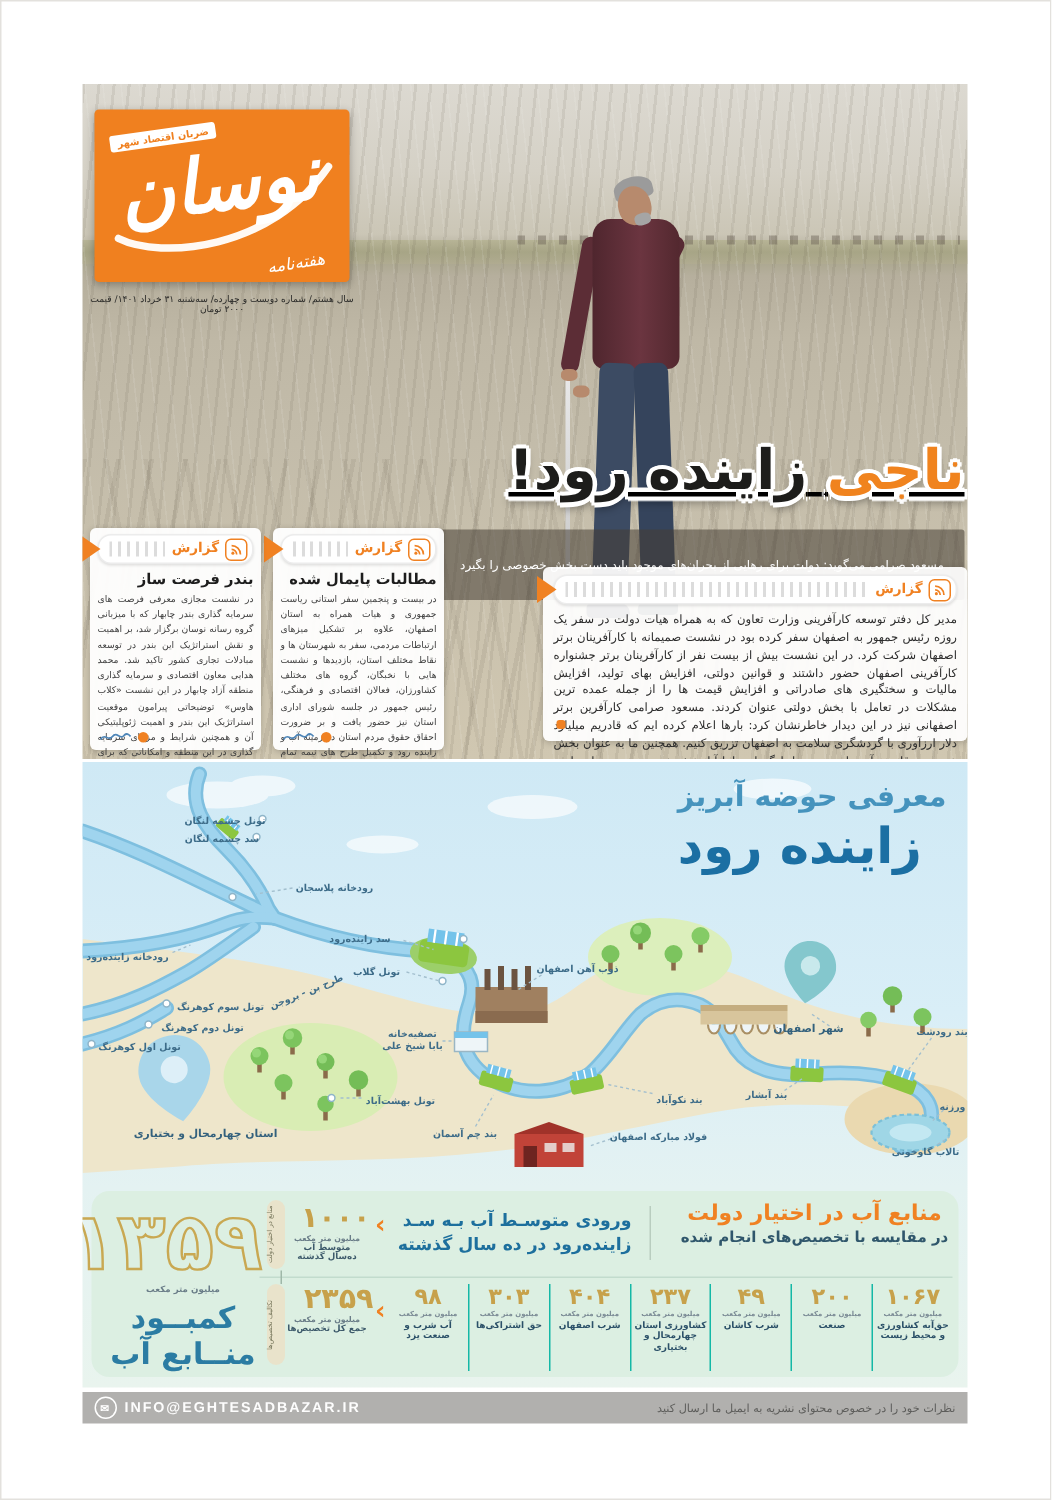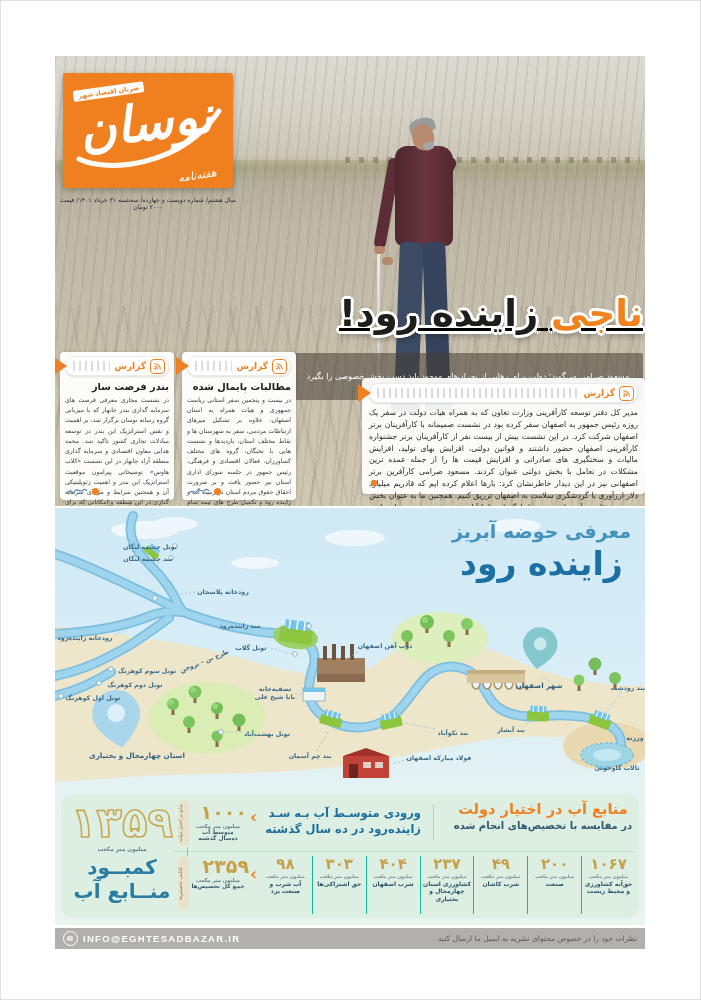--- a/index.html
+++ b/index.html
@@ -85,29 +85,29 @@
     background:rgba(255,255,255,.95);border-radius:4px;padding:4px 5px;box-shadow:0 1px 4px rgba(0,0,0,.18);}
   .sbox.b1{left:127px;} .sbox.b2{left:5px;}
   .sbox .title{text-align:right;font-weight:700;font-size:9.8px;color:#1d1d1d;margin:5px 0 3px;direction:rtl;}
   .sbox .body{direction:rtl;text-align:justify;font-size:6.15px;line-height:1.66;color:#3c3c3c;}
   .sbox .foot{position:absolute;bottom:4px;left:6px;display:flex;align-items:center;gap:4px;}
   .odot{width:7px;height:7px;border-radius:50%;background:#f08122;}
   
   .info{position:absolute;left:55px;top:508px;width:590px;height:417px;overflow:hidden;
     background:linear-gradient(180deg,#cfe9f5 0%,#d9eef7 40%,#e4f2f2 68%,#e9f4ee 100%);}
   .map{position:absolute;left:0;top:0;}
-  .info-title{position:absolute;top:12px;right:14px;text-align:center;direction:rtl;}
+  .info-title{position:absolute;top:12px;right:14px;text-align:left;direction:rtl;}
   .it1{font-size:19px;color:#4593bd;letter-spacing:2px;font-weight:600;}
   .it2{font-size:33px;font-weight:900;color:#1b6fa3;margin-top:2px;}
   .mlbl{font-size:6.3px;font-weight:600;fill:#3c6b88;direction:rtl;}
   .mlbl.big{font-size:7.2px;fill:#33617d;}
   
   .stats{position:absolute;left:6px;top:286px;width:578px;height:124px;background:#dcefe2;border-radius:12px;}
   .s-shortage{position:absolute;left:8px;top:8px;width:106px;text-align:center;direction:rtl;}
-  .big-outline{font-size:42px;font-weight:700;color:transparent;-webkit-text-stroke:1.6px #c9a852;
+  .big-outline{font-size:53px;font-weight:700;color:transparent;-webkit-text-stroke:1.6px #c9a852;
     letter-spacing:1px;line-height:1;}
   .s-unit{font-size:5.8px;color:#6a7d88;font-weight:700;margin-top:2px;}
   .s-lab{font-size:20px;font-weight:800;color:#2b7ca3;line-height:1.18;margin-top:4px;}
   .pill{position:absolute;left:117px;width:12px;background:#e9e3cb;border-radius:6px;color:#77775c;
     font-size:4.6px;text-align:center;writing-mode:vertical-rl;transform:rotate(180deg);
     padding:2px 0;direction:rtl;box-sizing:border-box;}
   .pill.p1{top:6px;height:46px;} .pill.p2{top:62px;height:54px;}
   .hdivide{position:absolute;left:112px;top:57px;width:462px;border-top:1px solid #c2dccd;}
   .tick{position:absolute;left:126px;top:53px;height:9px;border-left:1.5px solid #9fb8a8;}
   .gnum{font-size:19px;font-weight:800;color:#c7a14b;line-height:1;text-align:right;}

